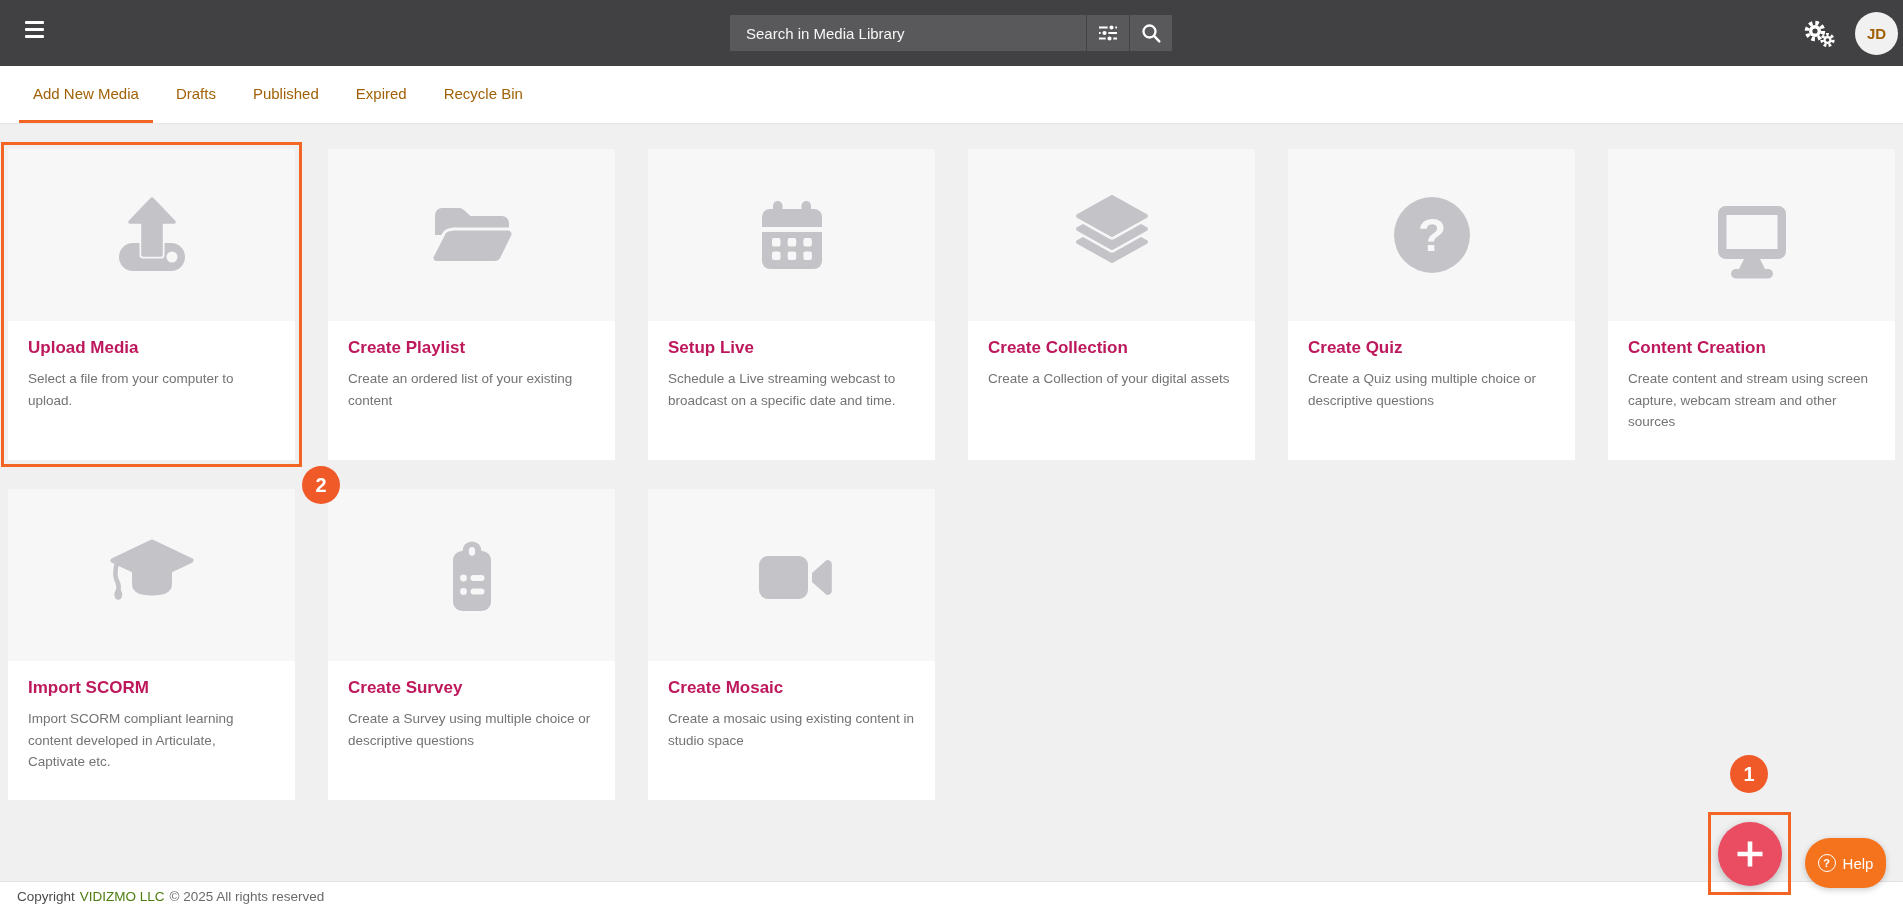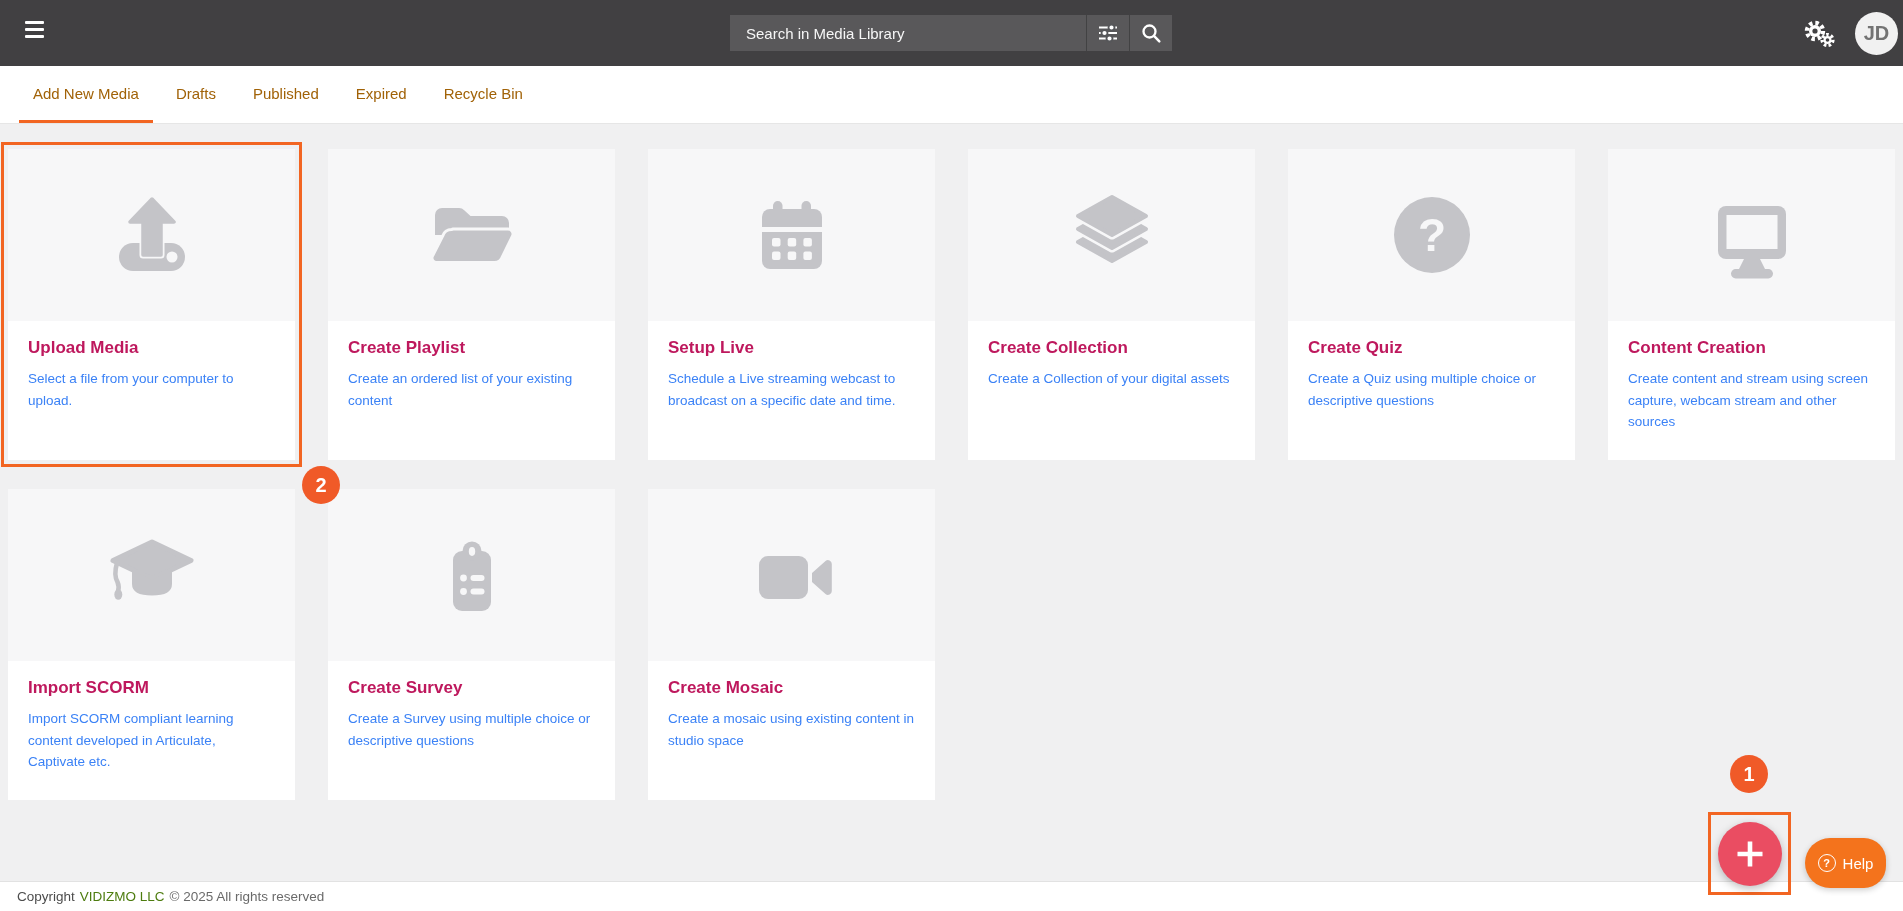--- a/index.html
+++ b/index.html
@@ -12,39 +12,39 @@
   .menu-btn span { display:block; width:19px; height:2.6px; background:#fff; border-radius:1px; margin:0 0 4.4px 0; }
   .search-bar { position:absolute; left:730px; top:15px; width:442px; height:36px;
     background:rgba(255,255,255,0.13); display:flex; align-items:stretch; }
   .search-input { flex:1; background:transparent; border:none; outline:none; color:#fff;
     font-size:15px; padding:0 16px; font-family:"Liberation Sans", sans-serif; }
   .search-input::placeholder { color:rgba(255,255,255,0.95); opacity:1; }
   .sbtn { width:43px; display:flex; align-items:center; justify-content:center;
     border-left:1px solid rgba(0,0,0,0.25); cursor:pointer; }
   .gear-btn { position:absolute; left:1802px; top:19px; width:34px; height:30px; cursor:pointer; }
   .avatar { position:absolute; left:1855px; top:12px; width:43px; height:43px; border-radius:50%;
-    background:#f1f1f1; color:#737373; font-size:20px; font-weight:bold;
+    background:#f1f1f1; color:#a16207; font-size:15px; font-weight:bold;
     display:flex; align-items:center; justify-content:center; cursor:pointer; }
 
   
   .tabbar { position:absolute; top:66px; left:0; width:100%; height:58px; background:#fff;
     border-bottom:1px solid #e6e6e6; display:flex; padding-left:19px; }
   .tab { padding:0 14px; margin-right:9px; display:flex; align-items:center;
     font-size:15px; color:#a16207; cursor:pointer; border-bottom:3px solid transparent; }
   .tab.active { border-bottom-color:#f26522; }
 
   
   .content { position:absolute; top:124px; left:0; width:100%; height:757px; background:#f0f0f1; }
   .cards { display:grid; grid-template-columns:repeat(6, 1fr); gap:29px 33px; padding:25px 8px 0 8px; }
   .card { height:311px; display:flex; flex-direction:column; cursor:pointer; }
   .card.highlighted { outline:3px solid #f26522; outline-offset:4px; }
   .card-icon { flex:0 0 172px; background:#f7f7f8; display:flex; align-items:center; justify-content:center; }
   .card-body { flex:1; background:#fff; padding:17px 20px; }
   .card-body h3 { font-size:17px; color:#be185d; font-weight:bold; margin-bottom:10px; }
-  .card-body p { font-size:13.5px; color:#3b82f6; line-height:1.6; }
+  .card-body p { font-size:13.5px; color:#737373; line-height:1.6; }
 
   
   .badge { position:absolute; width:38px; height:38px; border-radius:50%; background:#f05a28;
     color:#fff; font-size:20px; font-weight:bold; display:flex; align-items:center; justify-content:center; z-index:5; }
   .badge-2 { left:302px; top:466px; }
   .badge-1 { left:1730px; top:755px; }
   .fab-highlight { position:absolute; left:1708px; top:812px; width:83px; height:83px;
     border:3px solid #f26522; z-index:4; }
   .fab { position:absolute; left:1718px; top:822px; width:64px; height:64px; border-radius:50%;
     background:#ea4d62; display:flex; align-items:center; justify-content:center; cursor:pointer;

